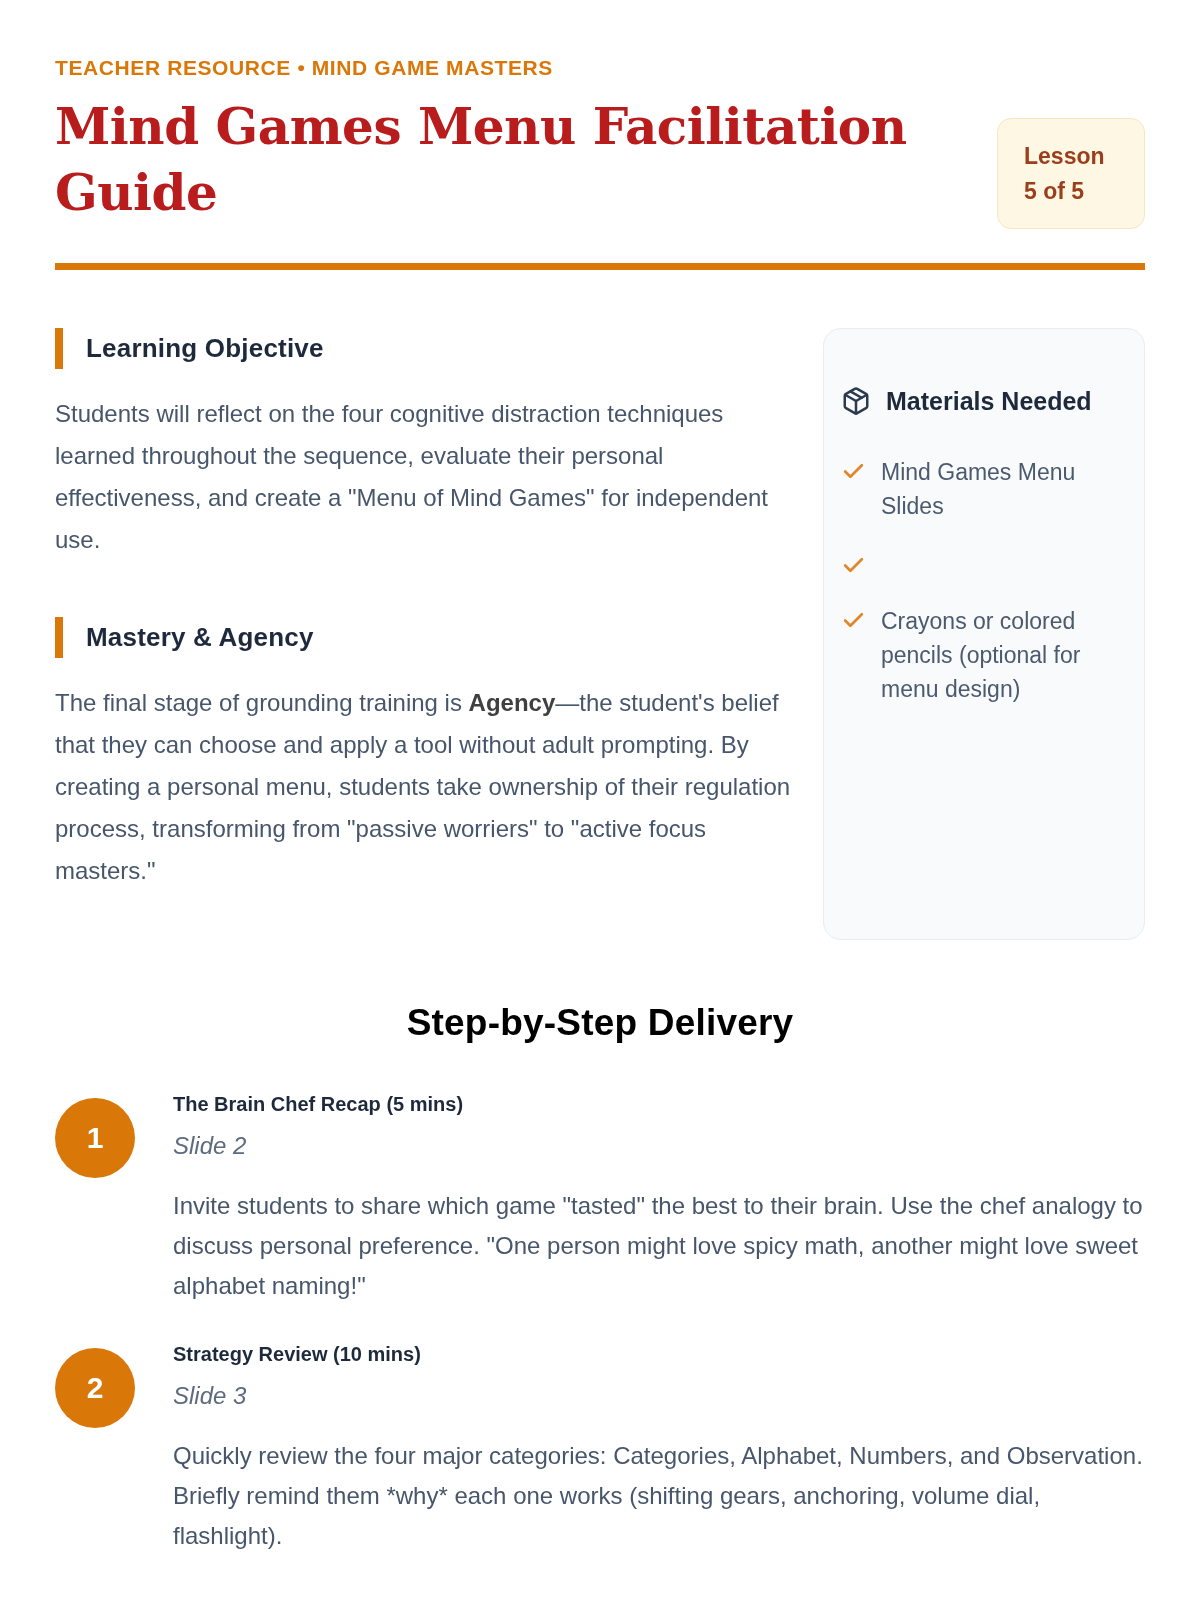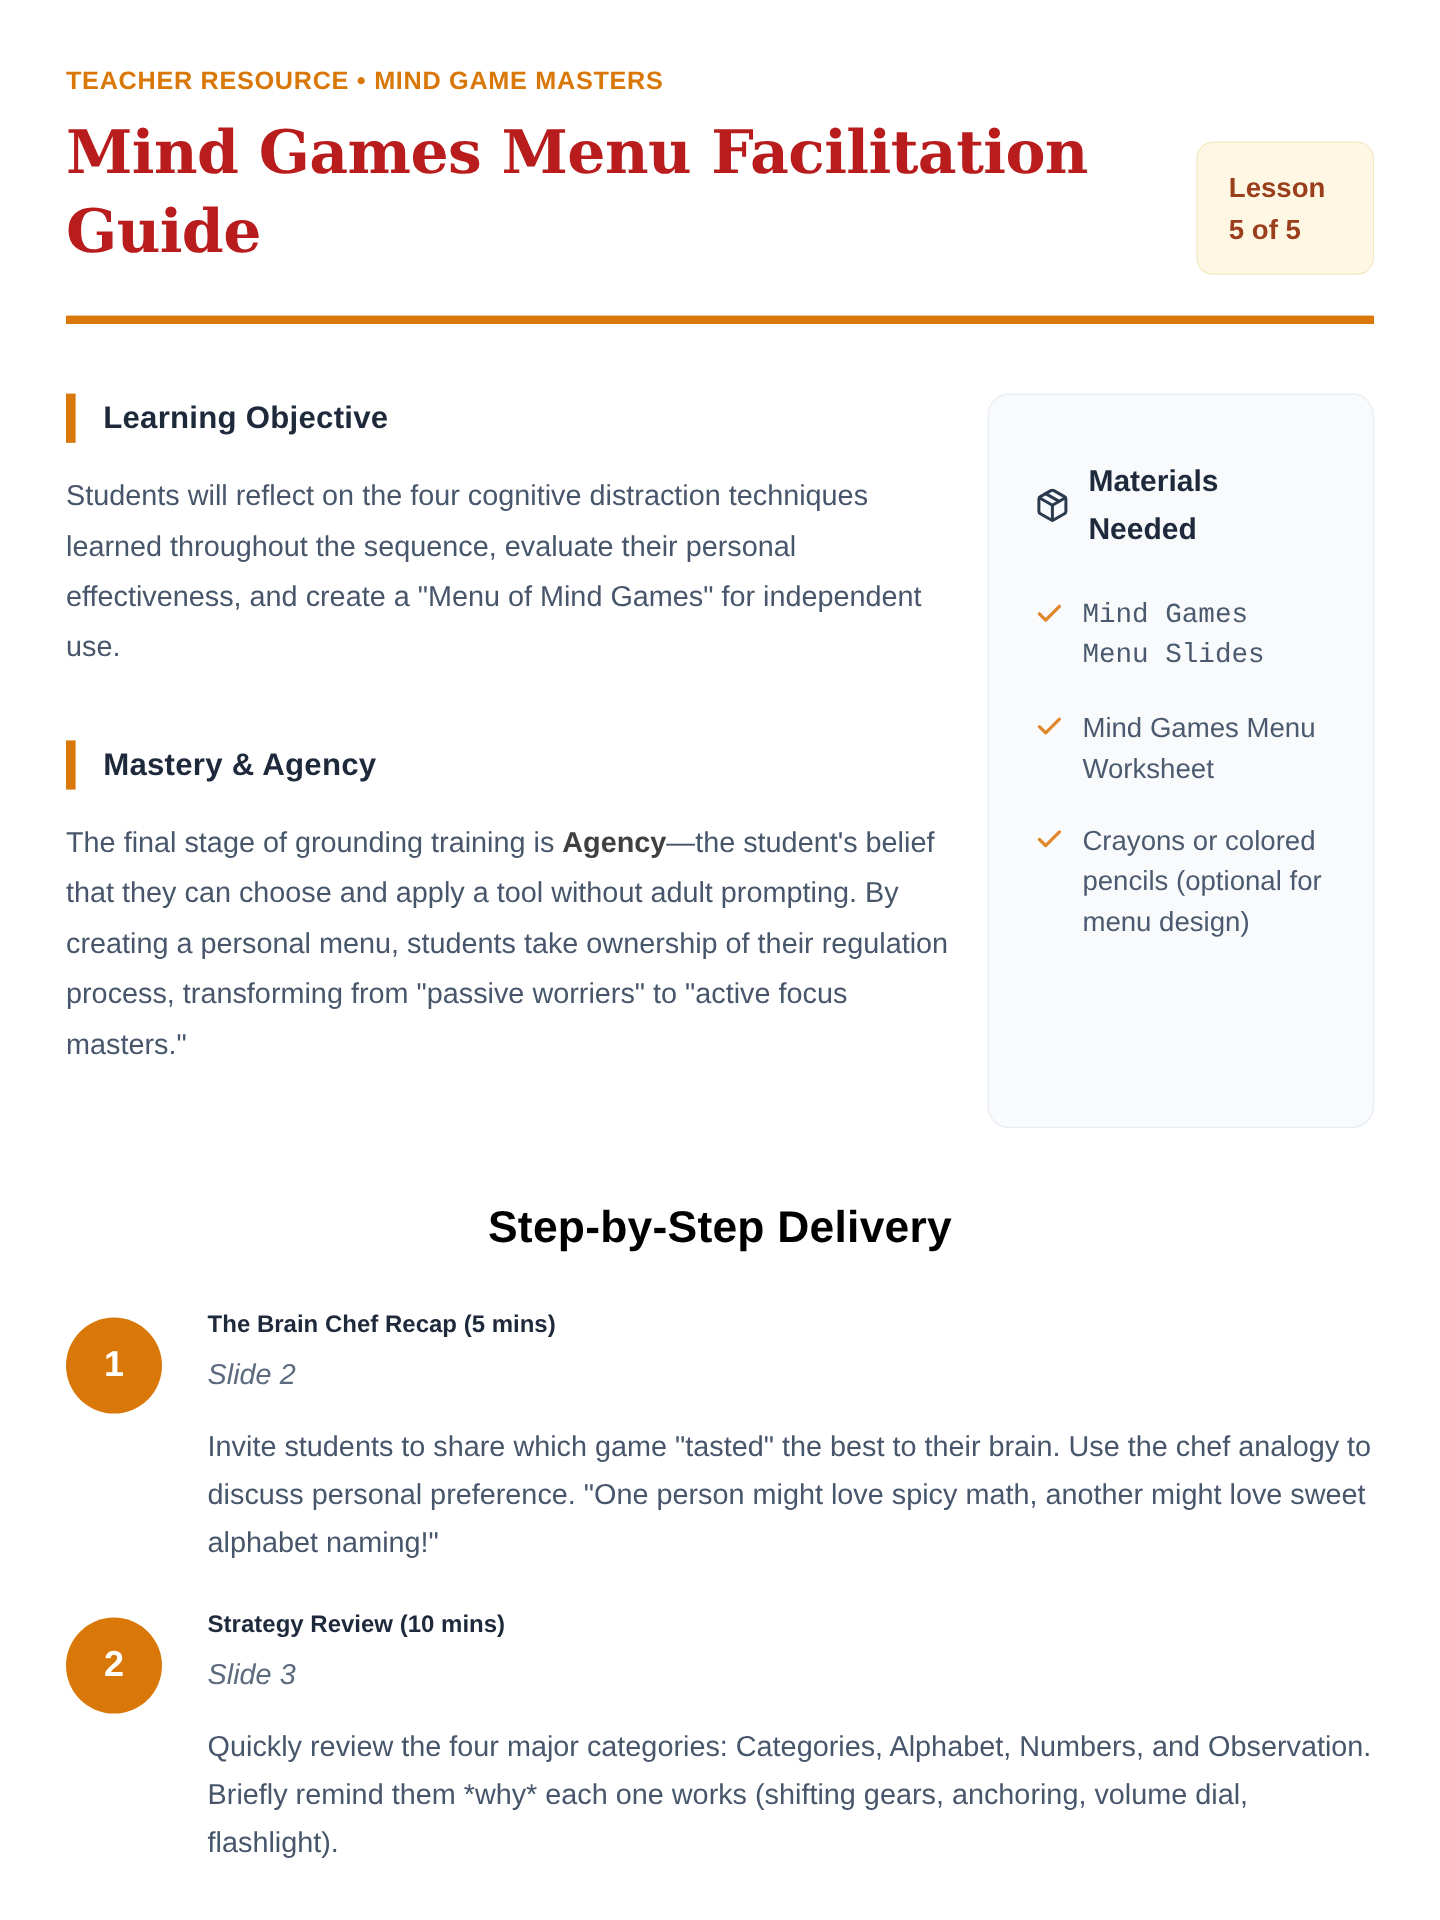--- a/index.html
+++ b/index.html
@@ -45,30 +45,30 @@
     margin-top: 24px;
     font-size: 24px; line-height: 42px; color: #47566B;
   }
   .body-para strong { color: #404040; }
   .section-gap { margin-top: 56px; }
 
   
   .materials-card {
     width: 322px; min-height: 612px; flex-shrink: 0;
     background: #F8FAFC; border: 1px solid #E7EDF3; border-radius: 18px;
-    padding: 52px 38px;
+    padding: 52px 17px;
   }
   .materials-header { display: flex; align-items: center; gap: 15px; }
   .materials-header .icon-wrap { flex-shrink: 0; width: 30px; height: 30px; }
   .materials-title {
     font-size: 25px; font-weight: 700; line-height: 40px; color: #1E2A3C;
   }
   .materials-list { list-style: none; margin-top: 34px; }
   .materials-list li { display: flex; gap: 15px; margin-top: 26px; }
-  .materials-list li:first-child { margin-top: 0; font-family: Liberation Mono, monospace; }
+  .materials-list li:first-child { margin-top: 0; }
   .check-wrap { flex-shrink: 0; width: 25px; height: 25px; margin-top: 4px; }
   .material-label { font-size: 23px; line-height: 34px; color: #4B5A6E; }
 
   
   .steps-heading {
     margin-top: 62px;
     font-size: 37px; font-weight: 700; color: #000000; letter-spacing: 0.2px; text-align: center;
   }
   .steps { margin-top: 48px; }
   .step { display: flex; gap: 38px; margin-top: 36px; }
@@ -135,21 +135,20 @@
               </svg>
           </span>
           <span class="material-label">Mind Games Menu Slides</span>
         </li>
         <li>
           <span class="check-wrap">
             <svg class="stroke-icon" viewBox="0 0 24 24" stroke="#E0862B" stroke-width="2.6">
                 <polyline points="20 6 9 17 4 12"></polyline>
               </svg>
           </span>
-          <span class="material-label">Mind Games Menu Worksheet</span>
         </li>
         <li>
           <span class="check-wrap">
             <svg class="stroke-icon" viewBox="0 0 24 24" stroke="#E0862B" stroke-width="2.6">
                 <polyline points="20 6 9 17 4 12"></polyline>
               </svg>
           </span>
           <span class="material-label">Crayons or colored pencils (optional for menu design)</span>
         </li>
       </ul>

